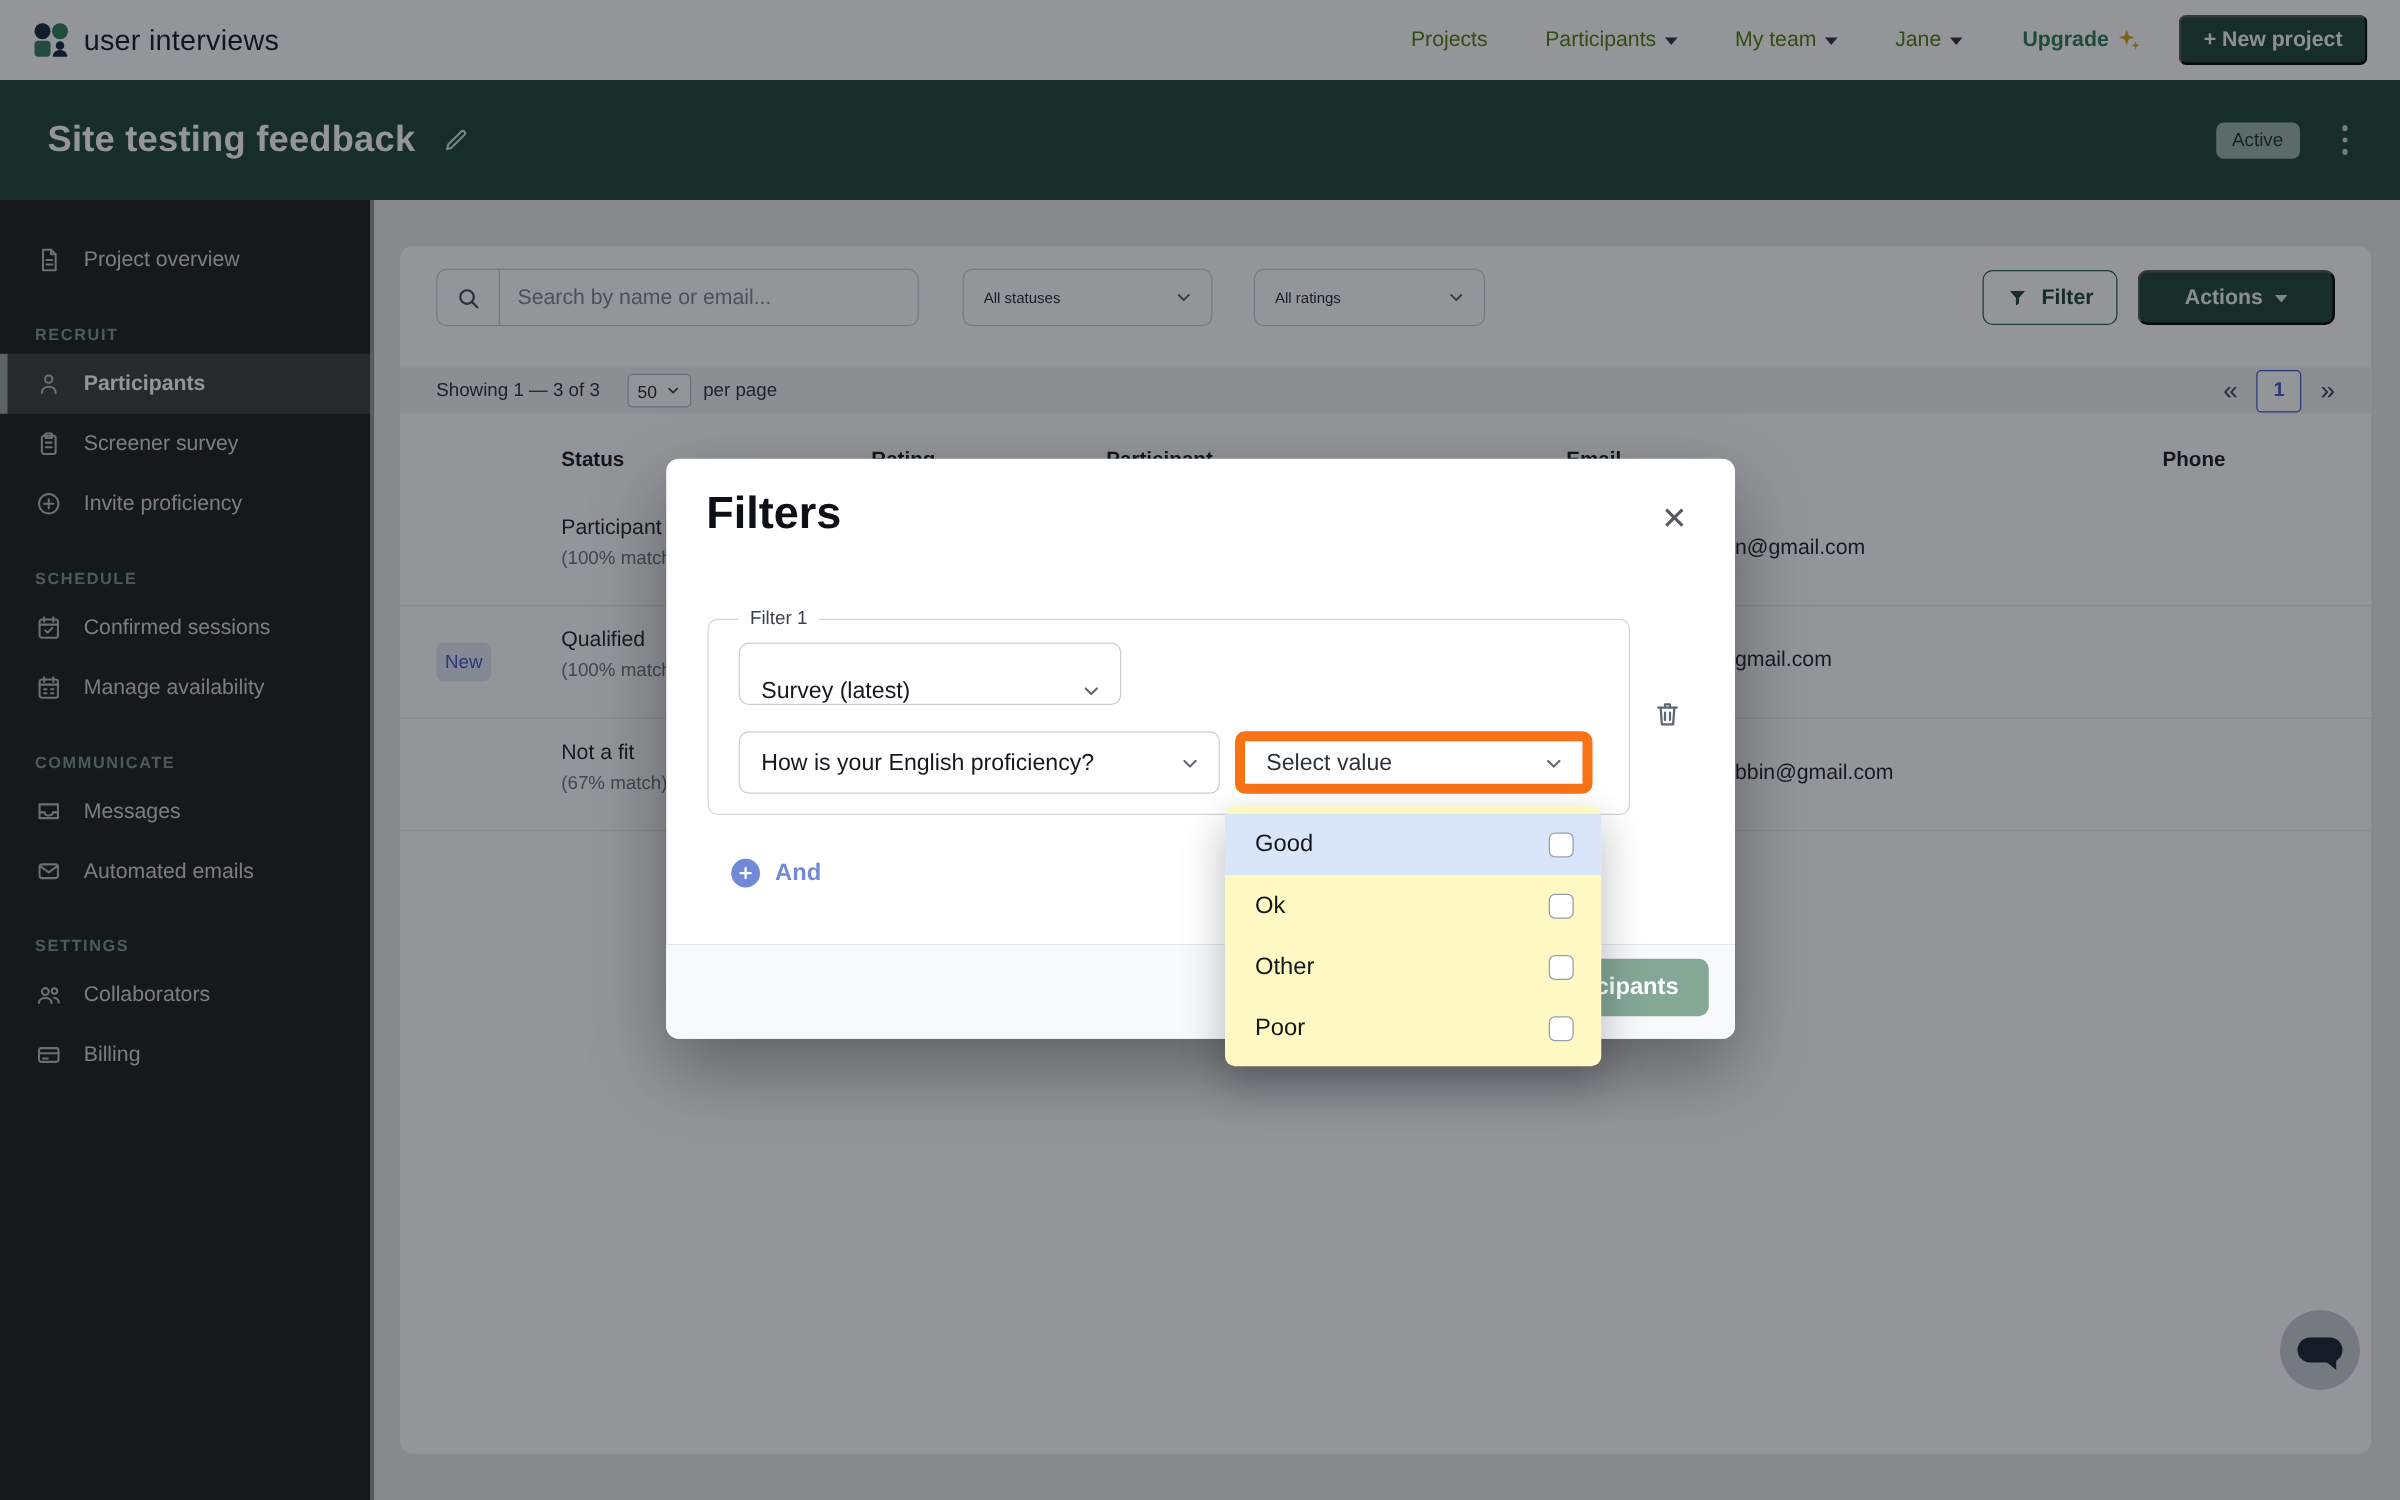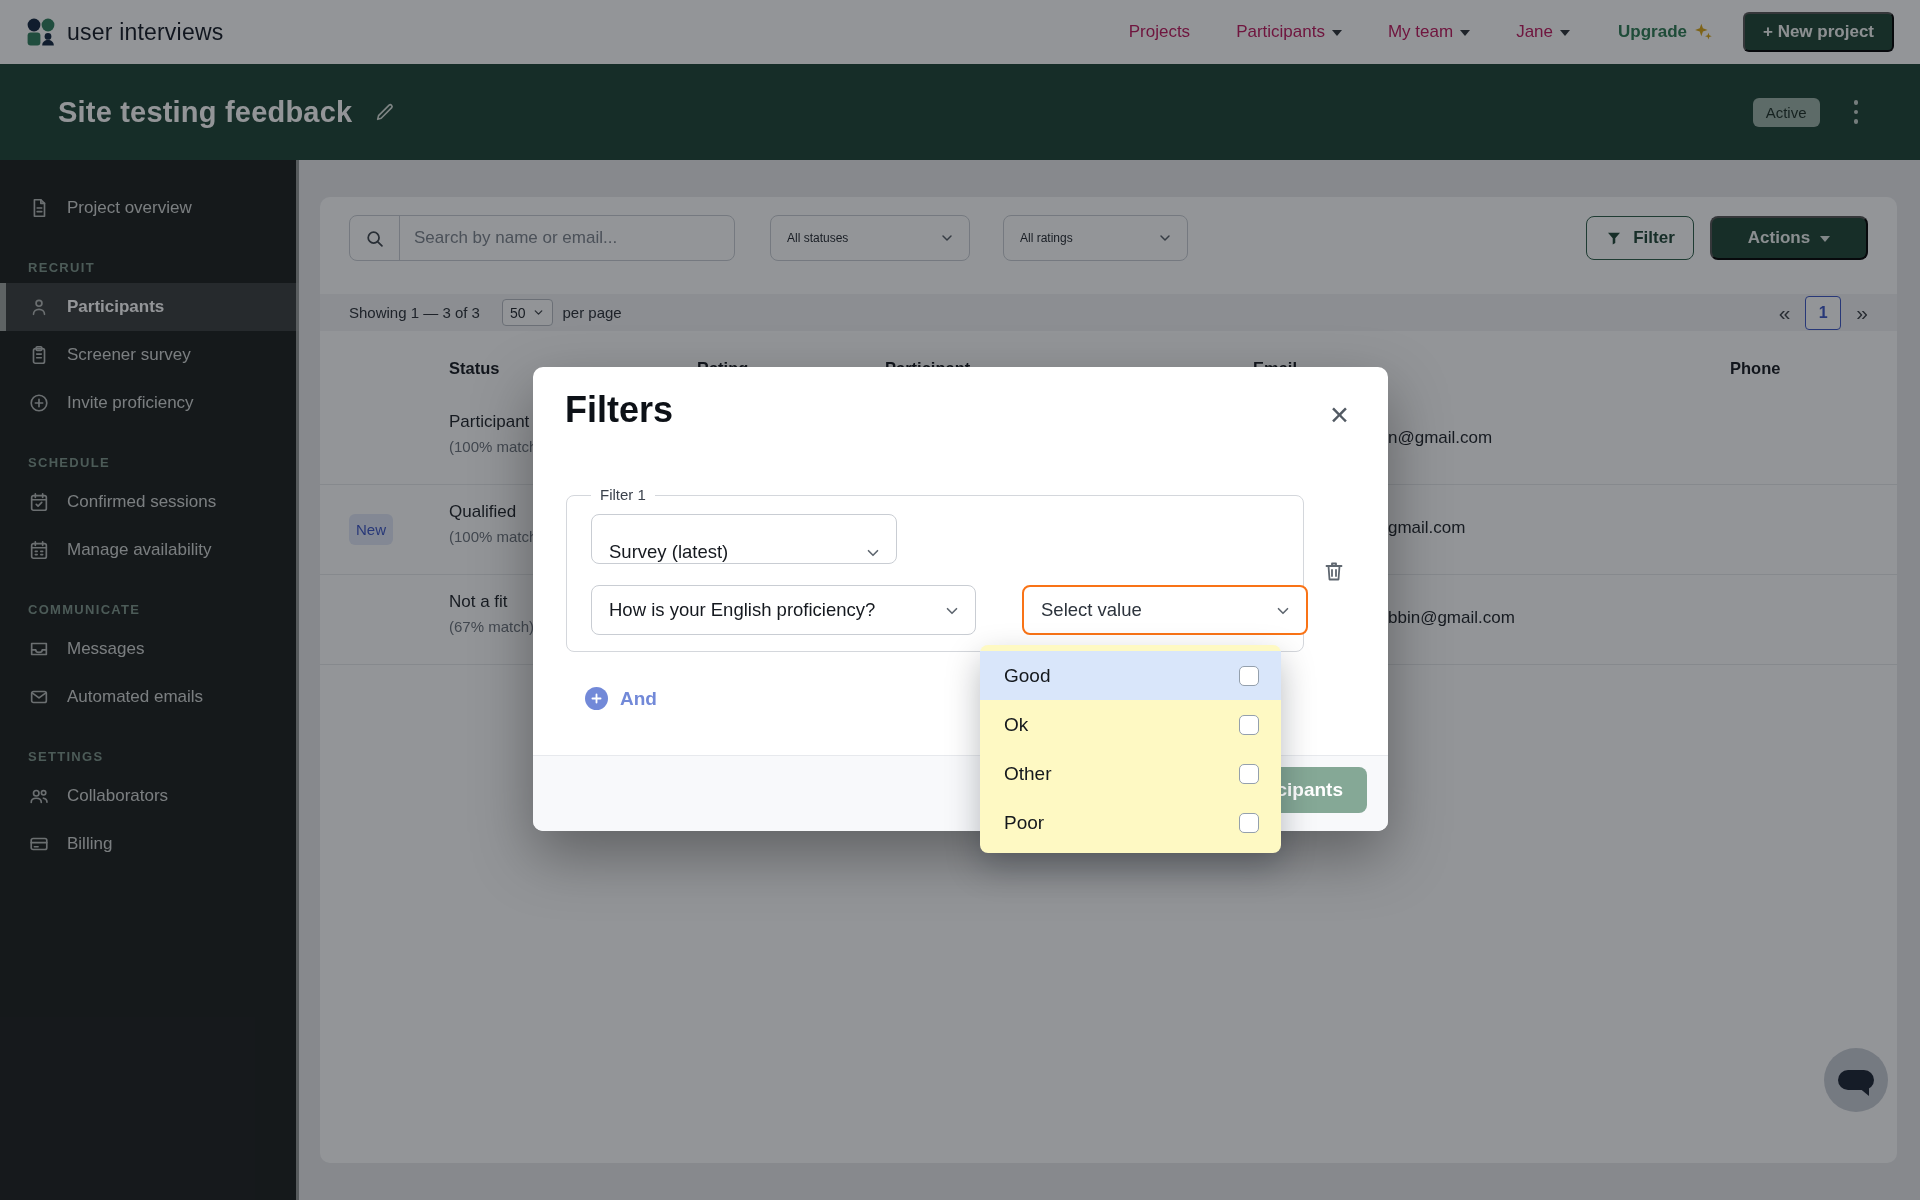--- a/index.html
+++ b/index.html
@@ -10,34 +10,34 @@
     background:#e9eaec; color:#1d2127;
   }
   .ctr { display:flex; align-items:center; justify-content:center; }
 
   
   .topnav { position:absolute; inset:0 0 auto 0; height:64px; background:#fff;
             display:flex; align-items:center; padding:0 26px; z-index:1; }
   .brand { display:flex; align-items:center; gap:11px; cursor:pointer; }
   .brand-text { font-size:23px; color:#131923; font-weight:500; letter-spacing:.2px; }
   .nav-links { margin-left:auto; display:flex; align-items:center; gap:46px;
-               font-size:17px; color:#be185d;text-align:center; }
+               font-size:17px; color:#4d7c0f;text-align:center; }
   .nav-item { display:flex; align-items:center; gap:7px; cursor:pointer; }
   .caret { width:0; height:0; border-left:5px solid transparent; border-right:5px solid transparent;
            border-top:6px solid #2c3238; margin-top:2px; }
   .upgrade { display:flex; align-items:center; gap:6px; color:var(--upgrade-green,#2c7a52);
              font-weight:700; font-size:17px; margin-left:48px; cursor:pointer; }
   .btn-new { margin-left:30px; height:40px; padding:0 18px; border-radius:6px;
              background:var(--green-dark,#1e4434); color:#f2f5f3; font-size:17px; font-weight:700;
              display:flex; align-items:center; cursor:pointer; }
 
   
   .proj-header { position:absolute; top:64px; left:0; right:0; height:96px;
                  background:var(--header-green,#1d4233); display:flex; align-items:center;
-                 padding:0 58px; z-index:1; }
+                 padding:0 38px; z-index:1; }
   .proj-title { color:#fff; font-size:29px; font-weight:700; letter-spacing:.2px; }
   .edit-pencil { margin-left:22px; color:#d7e0da; cursor:pointer; }
   .header-right { margin-left:auto; display:flex; align-items:center; gap:30px; }
   .active-badge { background:#9db3a8; color:#1b2d24; font-size:15px; padding:6px 13px; border-radius:6px; }
   .kebab { display:flex; flex-direction:column; gap:5px; cursor:pointer; padding:4px; }
   .kebab i { width:4.5px; height:4.5px; border-radius:50%; background:#c9d4ce; }
 
   
   .sidebar { position:absolute; top:160px; bottom:0; left:0; width:299px;
              background:var(--sidebar-bg,#1b1e1d); padding-top:24px; z-index:1; }
@@ -109,21 +109,21 @@
   .fgroup { position:absolute; left:33px; top:128px; width:738px; height:157px;
             border:1px solid #d4d7dc; border-radius:8px; }
   .fgroup-legend { position:absolute; top:-10px; left:24px; background:#fff; padding:0 9px;
                    font-size:15px; color:#3b424c; }
   .msel { position:absolute; height:50px; border:1px solid #c9cdd3; border-radius:8px; background:#fff;
           display:flex; align-items:center; justify-content:space-between;
           padding:0 14px 0 17px; font-size:18.5px; color:#15191f; cursor:pointer; }
   .msel .chev { color:#5f6770; }
   .msel-source   { left:24px;  top:18px; width:306px;align-items:flex-end; }
   .msel-question { left:24px;  top:89px; width:385px; }
-  .msel-value    { left:421px; top:89px; width:286px; border:2px solid #f97316; color:#2c333c;margin-left:34px; }
+  .msel-value    { left:421px; top:89px; width:286px; border:8px solid #f97316; color:#2c333c; }
   .trash-btn { position:absolute; right:42px; top:191px; width:24px; height:26px; color:#5f6770; cursor:pointer; }
   .and-row { position:absolute; left:52px; top:320px; display:flex; align-items:center; gap:12px; cursor:pointer; }
   .and-circle { width:23px; height:23px; border-radius:50%; background:var(--periwinkle,#7289d8); color:#fff; }
   .and-circle svg { display:block; }
   .and-label { color:var(--periwinkle,#7289d8); font-weight:700; font-size:19px; }
   .modal-footer { position:absolute; left:0; right:0; bottom:0; height:76px; background:#f8f9fb;
                   border-top:1px solid #e7e9ed; border-radius:0 0 10px 10px; }
   .apply-btn { position:absolute; right:21px; top:11px; height:46px; width:212px;
                background:var(--apply-green,#85a896); border:none; border-radius:8px; color:#fff;
                font-weight:700; font-size:19px; font-family:inherit; text-align:right;

